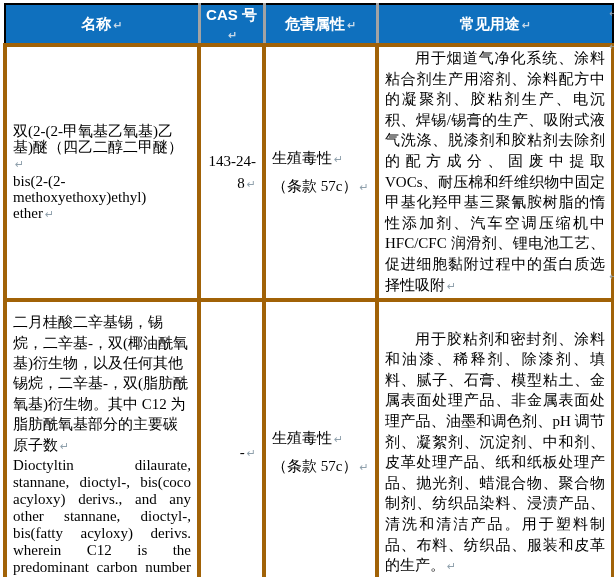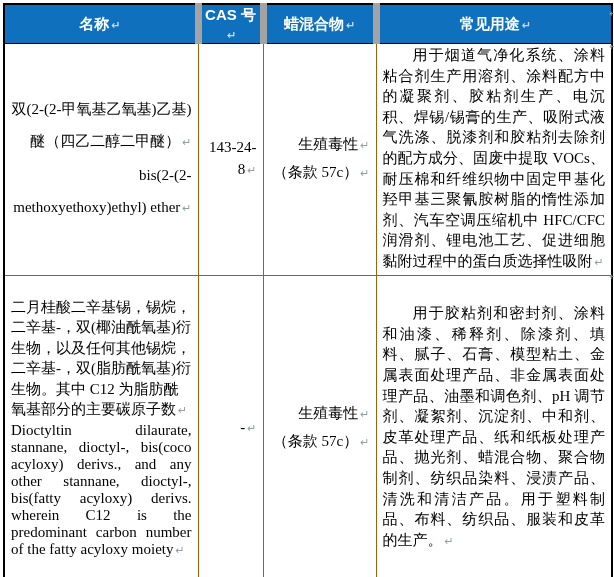--- a/index.html
+++ b/index.html
@@ -17,33 +17,33 @@
   col.c2{width:65px}
   col.c3{width:113px}
   col.c4{width:236px}
   th{
     background:#0F70BE;color:#fff;
     font-family:"Liberation Sans","DejaVu Sans",sans-serif;
     font-weight:bold;font-size:15px;
     height:26px;text-align:center;padding:1px 2px;
     border-bottom:1px solid #000;
   }
-  th + th{border-left:7px solid #a3a3a3}
+  th + th{border-left:3px solid #a3a3a3}
   td{
-    border:1px solid #a16207;vertical-align:middle;
+    border:4px solid #a16207;vertical-align:middle;
     padding:1px 6px;font-size:15px;
   }
   tr.r1{height:228px}
   tr.r2{height:306px}
   td.name p{margin:0}
-  tr.r1 td.name p{text-align:right;line-height:32px}
+  tr.r1 td.name p{text-align:left;line-height:16px}
   tr.r2 td.name p.zh{text-align:left;line-height:20.4px}
   tr.r2 td.name p.en{text-align:justify;line-height:17px}
   td.cas{text-align:right;line-height:22px}
-  td.hazard{text-align:right;line-height:26px}
+  td.hazard{text-align:left;line-height:26px}
   td.uses p{
     margin:0;text-align:justify;text-indent:2em;line-height:20.6px;
   }
   .pm{
     color:#8FA0AC;font-size:11px;
     font-family:"DejaVu Sans",sans-serif;margin-left:2px;
   }
   th .pm{color:#C9D9E8}
   .row-end{
     position:absolute;left:606px;font-size:10px;color:#9AA6B0;
@@ -61,21 +61,21 @@
     <colgroup>
       <col class="c1">
         <col class="c2">
         <col class="c3">
         <col class="c4">
     </colgroup>
     <thead>
       <tr>
         <th><span>名称</span><span class="pm">↵</span></th>
         <th><span>CAS 号</span><span class="pm">↵</span></th>
-        <th><span>蜡混合物</span><span class="pm">↵</span></th>
+        <th><span>危害属性</span><span class="pm">↵</span></th>
         <th><span>常见用途</span><span class="pm">↵</span></th>
       </tr>
     </thead>
     <tbody>
       <tr class="r1">
         <td class="name">
           <p class="zh"><span>双(2-(2-甲氧基乙氧基)乙基)醚（四乙二醇二甲醚）</span><span class="pm">↵</span></p>
           <p class="en"><span>bis(2-(2-methoxyethoxy)ethyl) ether</span><span class="pm">↵</span></p>
         </td>
         <td class="cas"><span>143-24-8</span><span class="pm">↵</span></td>

